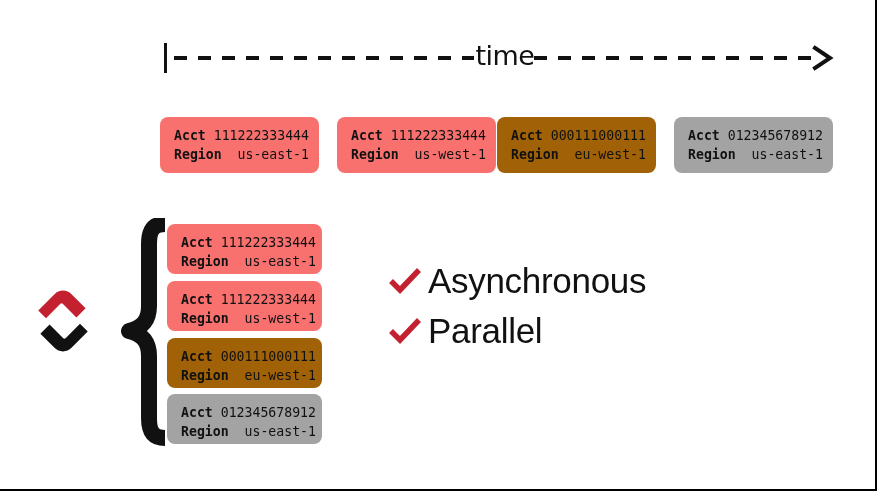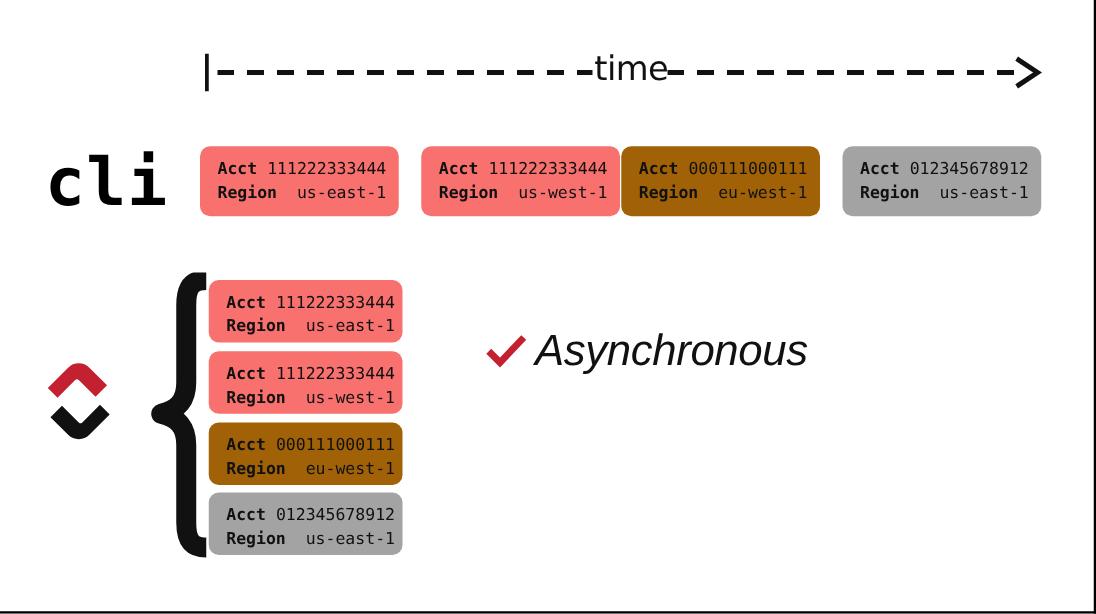--- a/index.html
+++ b/index.html
@@ -152,41 +152,39 @@
     display: flex;
     align-items: center;
   }
   .feature-check svg { display: block; }
   .feature-text {
     font-family: "Liberation Sans", sans-serif;
     font-size: 35px;
     color: #111111;
     letter-spacing: -0.3px;
     line-height: 40px;
-    font-style: italic;
   }
 </style>
 </head>
 <body>
 
 <div id="slide">
 
   <div id="time-axis">
     <div class="axis-tick"></div>
     <div id="axis-dashes-left" class="axis-dashes"></div>
     <div id="axis-label">time</div>
     <div id="axis-dashes-right" class="axis-dashes"></div>
     <div id="axis-arrow">
       <svg width="26" height="28" viewBox="0 0 26 28">
         <path d="M5 4 L20 14 L5 24" fill="none" stroke="#111111" stroke-width="4" stroke-linecap="square" stroke-linejoin="miter"></path>
       </svg>
     </div>
   </div>
 
-  <div id="cli-label">cli</div>
 
   <div id="row-card-0" class="card row-card card-red"><span class="k">Acct</span> <span class="v">111222333444</span>
 <span class="k">Region</span>  <span class="v">us-east-1</span></div>
 
   <div id="row-card-1" class="card row-card card-red"><span class="k">Acct</span> <span class="v">111222333444</span>
 <span class="k">Region</span>  <span class="v">us-west-1</span></div>
 
   <div id="row-card-2" class="card row-card card-green"><span class="k">Acct</span> <span class="v">000111000111</span>
 <span class="k">Region</span>  <span class="v">eu-west-1</span></div>
 
@@ -231,16 +229,24 @@
     <div class="feature-row">
       <span class="feature-check">
         <svg width="34" height="28" viewBox="0 0 34 28">
           <path d="M3 14 L12 23 L31 3" fill="none" stroke="#C3212F" stroke-width="5.5" stroke-linecap="butt" stroke-linejoin="miter"></path>
         </svg>
       </span>
       <span class="feature-text">Asynchronous</span>
     </div>
 
 
+    <div class="feature-row">
+      <span class="feature-check">
+        <svg width="34" height="28" viewBox="0 0 34 28">
+          <path d="M3 14 L12 23 L31 3" fill="none" stroke="#C3212F" stroke-width="5.5" stroke-linecap="butt" stroke-linejoin="miter"></path>
+        </svg>
+      </span>
+      <span class="feature-text">Parallel</span>
+    </div>
 
   </div>
 
 </div>
 
 </body></html>

